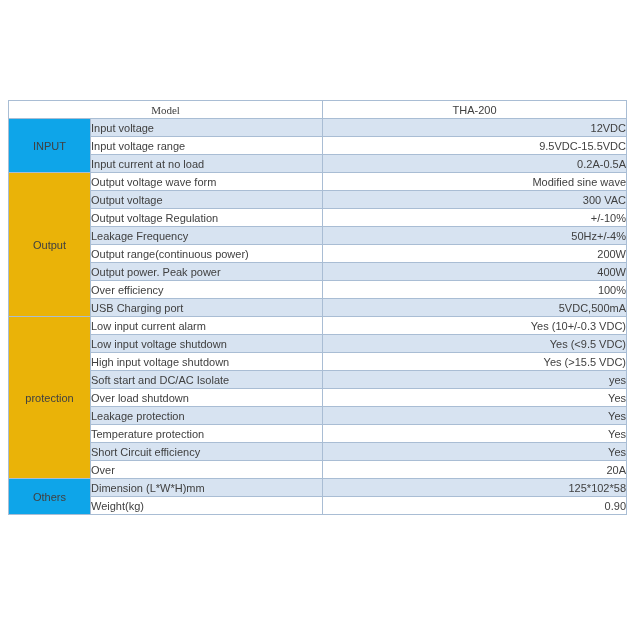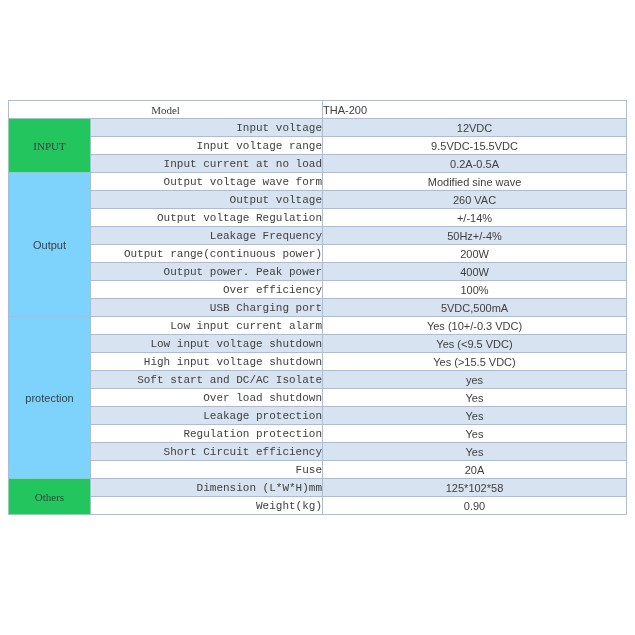--- a/index.html
+++ b/index.html
@@ -36,39 +36,38 @@
   td.model-cell {
     font-family: "Liberation Serif", serif;
     font-size: 12px;
     color: #333333;
     text-align: center;
     border-top: 1px solid transparent;
     border-left: 1px solid #c3d2e2;
     background: #ffffff;
   }
   td.model-value {
-    text-align: left;
+    text-align: center;
     border-top: 1px solid transparent;
     border-right: 1px solid #c3d2e2;
     background: #ffffff;
     margin-left: 34px;
   }
   td.cat {
     text-align: center;
-    background: #7dd3fc;
+    background: #eab308;
   }
-  td.cat.band-cat { background: #22c55e; font-family: Liberation Serif, serif; }
+  td.cat.band-cat { background: #0ea5e9; }
   td.param {
-    text-align: right;
+    text-align: left;
     padding-left: 4px;
     background: #ffffff;
-    font-family: Liberation Mono, monospace;
   }
   td.value {
-    text-align: center;
+    text-align: right;
     background: #ffffff;
     margin-top: 12px;
   }
   tr.band td.param, tr.band td.value { background: #d7e3f1; }
 </style>
 </head>
 <body>
 
 <div class="table-wrap">
   <table class="spec">
@@ -95,25 +94,25 @@
           <td class="param">Input current at no load</td>
           <td class="value">0.2A-0.5A</td>
         </tr>
         <tr>
           <td class="cat" rowspan="8">Output</td>
           <td class="param">Output voltage wave form</td>
           <td class="value">Modified sine wave</td>
         </tr>
         <tr class="band">
           <td class="param">Output voltage</td>
-          <td class="value">260 VAC</td>
+          <td class="value">300 VAC</td>
         </tr>
         <tr>
           <td class="param">Output voltage Regulation</td>
-          <td class="value">+/-14%</td>
+          <td class="value">+/-10%</td>
         </tr>
         <tr class="band">
           <td class="param">Leakage Frequency</td>
           <td class="value">50Hz+/-4%</td>
         </tr>
         <tr>
           <td class="param">Output range(continuous power)</td>
           <td class="value">200W</td>
         </tr>
         <tr class="band">
@@ -147,29 +146,29 @@
         </tr>
         <tr>
           <td class="param">Over load shutdown</td>
           <td class="value">Yes</td>
         </tr>
         <tr class="band">
           <td class="param">Leakage protection</td>
           <td class="value">Yes</td>
         </tr>
         <tr>
-          <td class="param">Regulation protection</td>
+          <td class="param">Temperature protection</td>
           <td class="value">Yes</td>
         </tr>
         <tr class="band">
           <td class="param">Short Circuit efficiency</td>
           <td class="value">Yes</td>
         </tr>
         <tr>
-          <td class="param">Fuse</td>
+          <td class="param">Over</td>
           <td class="value">20A</td>
         </tr>
         <tr class="band">
           <td class="cat band-cat" rowspan="2">Others</td>
           <td class="param">Dimension (L*W*H)mm</td>
           <td class="value">125*102*58</td>
         </tr>
         <tr>
           <td class="param">Weight(kg)</td>
           <td class="value">0.90</td>

